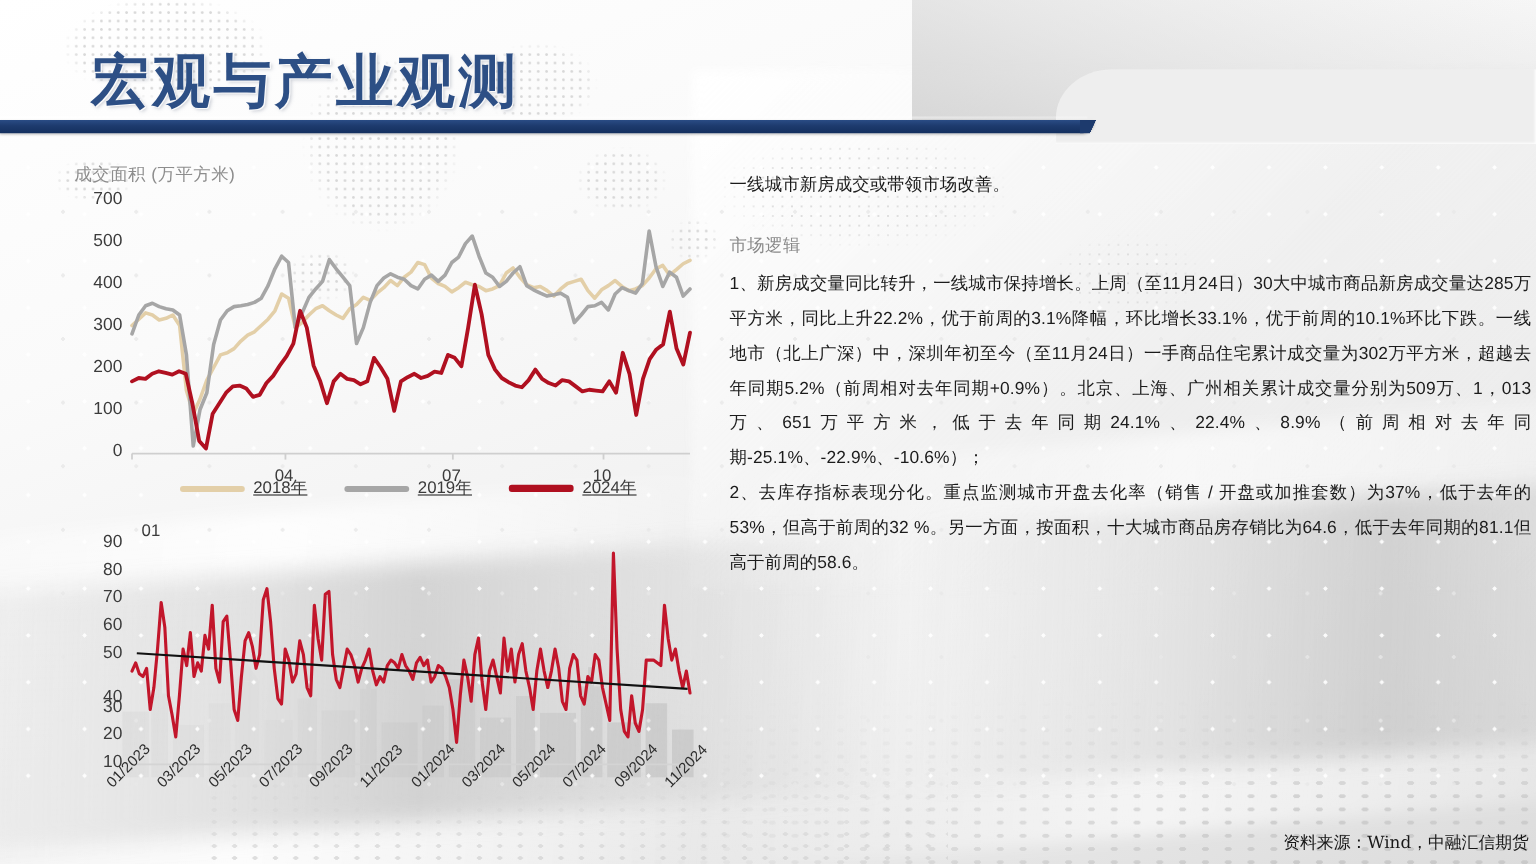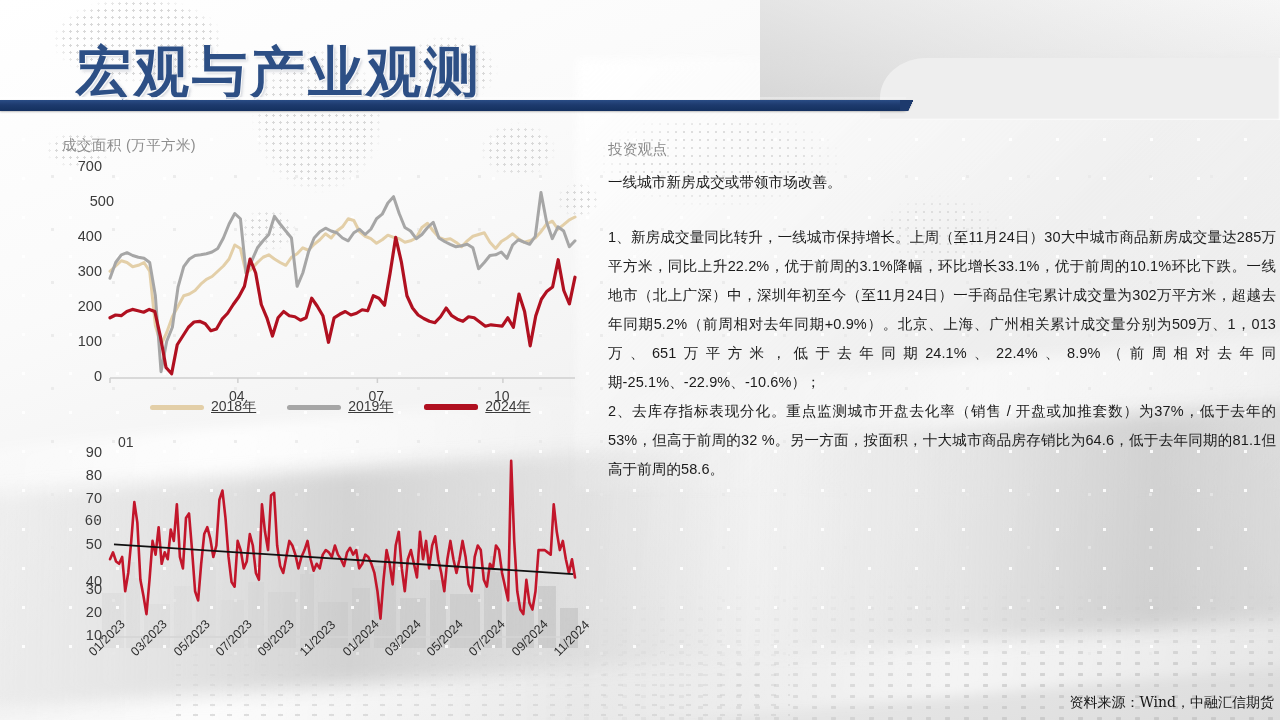--- a/index.html
+++ b/index.html
@@ -91,21 +91,21 @@
     opacity:.75;
   }
   
   .skyline{position:absolute;left:100px;bottom:72px;width:480px;height:110px;opacity:.30;}
 
   
   .header{position:absolute;left:0;top:0;width:1280px;height:118px;}
   .title{
     position:absolute;left:76px;top:36px;
     font-family:Liberation Mono, monospace;
-    font-size:55px;font-weight:700;letter-spacing:3px;
+    font-size:48px;font-weight:700;letter-spacing:3px;
     color:#2d4f85;
     text-shadow:1px 1px 0 rgba(255,255,255,.85),2px 2px 3px rgba(120,130,150,.35);
   }
   .navybar{
     position:absolute;left:0;top:100px;width:912px;height:11px;
     background:linear-gradient(to bottom,#2a4c85 0%,#1d3a6d 45%,#14305f 100%);
     border-bottom-right-radius:10px 11px;
     box-shadow:0 1px 2px rgba(0,0,0,.25);
   }
   .navybar:after{
@@ -227,21 +227,21 @@
         <path d="M48.00 111.25 L53.67 106.00 L59.34 100.75 L65.01 102.50 L70.68 106.70 L76.35 105.30 L82.02 102.50 L87.70 111.25 L93.37 165.50 L99.04 184.75 L104.71 172.50 L110.38 156.75 L116.05 146.25 L121.72 135.75 L127.39 134.00 L133.06 130.50 L138.73 124.20 L144.40 119.30 L150.07 116.50 L155.74 111.25 L161.41 106.00 L167.09 99.00 L172.76 85.00 L178.43 88.50 L184.10 113.00 L189.77 108.80 L195.44 102.50 L201.11 97.25 L206.78 94.80 L212.45 99.00 L218.12 102.50 L223.79 105.30 L229.46 97.25 L235.13 93.75 L240.80 87.80 L246.48 90.25 L252.15 84.30 L257.82 79.75 L263.49 73.80 L269.16 78.00 L274.83 71.00 L280.50 66.80 L286.17 58.75 L291.84 60.50 L297.51 71.70 L303.18 76.25 L308.85 78.70 L314.52 83.25 L320.20 79.75 L325.87 75.20 L331.54 77.30 L337.21 78.70 L342.88 82.20 L348.55 80.80 L354.22 78.00 L359.89 67.50 L365.56 63.30 L371.23 71.00 L376.90 77.30 L382.57 79.75 L388.24 78.70 L393.91 82.20 L399.59 86.75 L405.26 80.80 L410.93 76.25 L416.60 74.50 L422.27 72.75 L427.94 82.20 L433.61 88.50 L439.28 81.50 L444.95 78.00 L450.62 73.80 L456.29 78.70 L461.96 82.20 L467.63 80.80 L473.30 78.00 L478.98 71.70 L484.65 64.00 L490.32 61.20 L495.99 69.25 L501.66 64.70 L507.33 59.80 L513.00 57.00" fill="none" stroke="#e3cfa8" stroke-width="3" stroke-linejoin="round" stroke-linecap="round"></path>
         <path d="M48.00 118.25 L53.67 102.50 L59.34 94.80 L65.01 92.70 L70.68 95.50 L76.35 97.25 L82.02 98.30 L87.70 102.50 L93.37 135.75 L99.04 211.70 L104.71 181.25 L110.38 167.25 L116.05 127.00 L121.72 106.70 L127.39 99.00 L133.06 95.50 L138.73 94.80 L144.40 93.75 L150.07 92.00 L155.74 88.50 L161.41 78.00 L167.09 64.00 L172.76 53.50 L178.43 58.75 L184.10 113.00 L189.77 100.75 L195.44 87.80 L201.11 80.80 L206.78 74.50 L212.45 56.30 L218.12 64.00 L223.79 71.00 L229.46 78.00 L235.13 126.30 L240.80 113.00 L246.48 92.00 L252.15 78.00 L257.82 71.70 L263.49 68.20 L269.16 71.00 L274.83 72.75 L280.50 78.00 L286.17 80.80 L291.84 72.75 L297.51 69.25 L303.18 74.50 L308.85 69.25 L314.52 58.75 L320.20 54.20 L325.87 43.00 L331.54 36.70 L337.21 53.50 L342.88 67.50 L348.55 71.00 L354.22 78.70 L359.89 74.50 L365.56 67.50 L371.23 62.25 L376.90 78.00 L382.57 81.50 L388.24 84.30 L393.91 86.75 L399.59 85.70 L405.26 84.30 L410.93 87.80 L416.60 108.80 L422.27 102.50 L427.94 95.50 L433.61 94.80 L439.28 92.00 L444.95 98.30 L450.62 85.00 L456.29 79.75 L461.96 82.20 L467.63 84.30 L473.30 76.25 L478.98 32.50 L484.65 62.25 L490.32 78.70 L495.99 66.80 L501.66 71.00 L507.33 86.75 L513.00 80.80" fill="none" stroke="#a6a6a6" stroke-width="3" stroke-linejoin="round" stroke-linecap="round"></path>
         <path d="M48.00 157.80 L53.60 155.00 L59.20 155.70 L64.81 151.50 L70.41 149.40 L76.01 150.80 L81.61 152.20 L87.22 149.40 L92.82 151.50 L98.42 176.70 L104.02 207.50 L109.63 213.80 L115.23 184.75 L120.83 176.00 L126.43 167.25 L132.04 162.00 L137.64 161.30 L143.24 163.75 L148.84 170.75 L154.45 169.00 L160.05 159.20 L165.65 153.25 L171.25 144.50 L176.86 136.80 L182.46 126.30 L188.06 99.00 L193.66 113.00 L199.27 144.50 L204.87 157.80 L210.47 176.00 L216.07 157.80 L221.67 151.50 L227.28 155.70 L232.88 156.75 L238.48 160.25 L244.08 157.80 L249.69 138.20 L255.29 146.25 L260.89 155.70 L266.49 182.30 L272.10 157.80 L277.70 154.30 L283.30 151.50 L288.90 155.00 L294.51 153.25 L300.11 149.75 L305.71 150.80 L311.31 135.75 L316.92 138.20 L322.52 145.20 L328.12 113.00 L333.72 77.30 L339.33 101.80 L344.93 135.75 L350.53 148.00 L356.13 155.00 L361.73 158.50 L367.34 161.30 L372.94 162.70 L378.54 156.75 L384.14 148.00 L389.75 155.70 L395.35 159.20 L400.95 161.30 L406.55 156.75 L412.16 157.80 L417.76 162.00 L423.36 166.20 L428.96 164.80 L434.57 165.50 L440.17 166.20 L445.77 157.80 L451.37 167.25 L456.98 134.00 L462.58 151.50 L468.18 185.80 L473.78 155.70 L479.39 139.25 L484.99 131.20 L490.59 127.00 L496.19 99.70 L501.80 130.50 L507.40 143.80 L513.00 117.20" fill="none" stroke="#b01020" stroke-width="3.2" stroke-linejoin="round" stroke-linecap="round"></path>
       </svg>
     <div id="chart1-yaxis">
         <div class="axis-label" style="left: 0px; width: 40px; top: 232px;">0</div>
         <div class="axis-label" style="left: 0px; width: 40px; top: 197px;">100</div>
         <div class="axis-label" style="left: 0px; width: 40px; top: 162px;">200</div>
         <div class="axis-label" style="left: 0px; width: 40px; top: 127px;">300</div>
         <div class="axis-label" style="left: 0px; width: 40px; top: 92px;">400</div>
-        <div class="axis-label" style="left: 12px; width: 40px; top: 57px;">500</div>
+        <div class="axis-label" style="left: 0px; width: 40px; top: 57px;">500</div>
         <div class="axis-label" style="left: 0px; width: 40px; top: 22px;">700</div>
       </div>
     <div id="chart1-xaxis">
         <div class="xtick" style="left: 56px; top: 252px; margin-top: 46px;">01</div>
         <div class="xtick" style="left: 166.875px; top: 252px;">04</div>
         <div class="xtick" style="left: 306.375px; top: 252px;">07</div>
         <div class="xtick" style="left: 431.925px; top: 252px;">10</div>
       </div>
     <div class="legend" id="chart1-legend" style="left:88px;top:262px;">
         <div class="legend-item">
@@ -276,21 +276,21 @@
         <line x1="513" y1="189" x2="513" y2="194" stroke="#d4d4d4" stroke-width="1.2"></line>
         <path d="M48.00 111.23 L51.04 104.36 L54.08 113.51 L57.12 115.80 L60.16 108.94 L63.20 143.25 L66.24 124.95 L69.27 92.92 L72.31 54.04 L75.35 74.63 L78.39 131.81 L81.43 147.82 L84.47 166.13 L87.51 131.81 L90.55 92.92 L93.59 106.65 L96.63 79.20 L99.67 115.80 L102.71 104.36 L105.75 111.23 L108.78 81.49 L111.82 92.92 L114.86 56.33 L117.90 108.94 L120.94 120.38 L123.98 70.05 L127.02 65.47 L130.06 102.08 L133.10 143.25 L136.14 152.40 L139.18 115.80 L142.22 86.06 L145.25 79.20 L148.29 90.64 L151.33 108.94 L154.37 97.50 L157.41 51.75 L160.45 42.60 L163.49 70.05 L166.53 108.94 L169.57 134.10 L172.61 138.68 L175.65 92.92 L178.69 102.08 L181.73 120.38 L184.76 113.51 L187.80 86.06 L190.84 97.50 L193.88 124.95 L196.92 131.81 L199.96 56.33 L203.00 83.78 L206.04 102.08 L209.08 47.17 L212.12 44.89 L215.16 97.50 L218.20 118.09 L221.24 124.95 L224.27 108.94 L227.31 92.92 L230.35 97.50 L233.39 106.65 L236.43 120.38 L239.47 108.94 L242.51 102.08 L245.55 92.92 L248.59 111.23 L251.63 122.66 L254.67 115.80 L257.71 120.38 L260.75 106.65 L263.78 102.08 L266.82 104.36 L269.86 108.94 L272.90 97.50 L275.94 106.65 L278.98 111.23 L282.02 118.09 L285.06 104.36 L288.10 99.79 L291.14 106.65 L294.18 102.08 L297.22 120.38 L300.25 115.80 L303.29 106.65 L306.33 108.94 L309.37 115.80 L312.41 124.95 L315.45 143.25 L318.49 170.70 L321.53 131.81 L324.57 102.08 L327.61 115.80 L330.65 136.39 L333.69 97.50 L336.73 83.78 L339.76 120.38 L342.80 143.25 L345.84 111.23 L348.88 102.08 L351.92 115.80 L354.96 129.53 L358.00 83.78 L361.04 111.23 L364.08 92.92 L367.12 120.38 L370.16 97.50 L373.20 88.35 L376.24 111.23 L379.27 124.95 L382.31 143.25 L385.35 111.23 L388.39 92.92 L391.43 111.23 L394.47 124.95 L397.51 111.23 L400.55 92.92 L403.59 108.94 L406.63 136.39 L409.67 143.25 L412.71 108.94 L415.75 97.50 L418.78 102.08 L421.82 131.81 L424.86 138.68 L427.90 115.80 L430.94 120.38 L433.98 97.50 L437.02 102.08 L440.06 124.95 L443.10 138.68 L446.14 152.40 L449.18 12.86 L452.22 92.92 L455.25 143.25 L458.29 161.55 L461.33 166.13 L464.37 131.81 L467.41 154.69 L470.45 161.55 L473.49 143.25 L476.53 102.08 L479.57 102.08 L482.61 102.08 L485.65 104.36 L488.69 106.65 L491.73 56.33 L494.76 83.78 L497.80 102.08 L500.84 92.92 L503.88 111.23 L506.92 124.95 L509.96 111.23 L513.00 129.53" fill="none" stroke="#c2162b" stroke-width="2.6" stroke-linejoin="round" stroke-linecap="round"></path>
         <line x1="52" y1="96.35625" x2="511" y2="126.09375" stroke="#111111" stroke-width="1.8"></line>
       </svg>
     <div id="chart2-yaxis">
         <div class="axis-label" style="left: 0px; width: 40px; top: 205px;">10</div>
         <div class="axis-label" style="left: 0px; width: 40px; top: 182.125px;">20</div>
         <div class="axis-label" style="left: 0px; width: 40px; top: 159.25px;">30</div>
         <div class="axis-label" style="left: 0px; width: 40px; top: 151px;">40</div>
         <div class="axis-label" style="left: 0px; width: 40px; top: 113.5px;">50</div>
-        <div class="axis-label" style="left: 0px; width: 40px; top: 90.625px; font-family: Liberation Mono, monospace;">60</div>
+        <div class="axis-label" style="left: 0px; width: 40px; top: 90.625px;">60</div>
         <div class="axis-label" style="left: 0px; width: 40px; top: 67.75px;">70</div>
         <div class="axis-label" style="left: 0px; width: 40px; top: 44.875px;">80</div>
         <div class="axis-label" style="left: 0px; width: 40px; top: 22px;">90</div>
       </div>
     <div id="chart2-xaxis">
         <div class="xtick-rot" style="left: 24px; top: 227px;">01/2023</div>
         <div class="xtick-rot" style="left: 66.2727px; top: 227px;">03/2023</div>
         <div class="xtick-rot" style="left: 108.545px; top: 227px;">05/2023</div>
         <div class="xtick-rot" style="left: 150.818px; top: 227px;">07/2023</div>
         <div class="xtick-rot" style="left: 193.091px; top: 227px;">09/2023</div>
@@ -299,25 +299,25 @@
         <div class="xtick-rot" style="left: 319.909px; top: 227px;">03/2024</div>
         <div class="xtick-rot" style="left: 362.182px; top: 227px;">05/2024</div>
         <div class="xtick-rot" style="left: 404.455px; top: 227px;">07/2024</div>
         <div class="xtick-rot" style="left: 446.727px; top: 227px;">09/2024</div>
         <div class="xtick-rot" style="left: 489px; top: 227px;">11/2024</div>
       </div>
   </div>
 
   <div class="panel">
     <div>
-      <div class="sec-head">投资观点</div>
       <p class="sec-body">一线城市新房成交或带领市场改善。</p>
     </div>
     <div class="gap-lg"></div>
     <div>
+      <div class="sec-head">市场逻辑</div>
       <p class="sec-body" style="white-space:pre-line;">1、新房成交量同比转升，一线城市保持增长。上周（至11月24日）30大中城市商品新房成交量达285万平方米，同比上升22.2%，优于前周的3.1%降幅，环比增长33.1%，优于前周的10.1%环比下跌。一线地市（北上广深）中，深圳年初至今（至11月24日）一手商品住宅累计成交量为302万平方米，超越去年同期5.2%（前周相对去年同期+0.9%）。北京、上海、广州相关累计成交量分别为509万、1，013万、651万平方米，低于去年同期24.1%、22.4%、8.9%（前周相对去年同期-25.1%、-22.9%、-10.6%）；
 2、去库存指标表现分化。重点监测城市开盘去化率（销售 / 开盘或加推套数）为37%，低于去年的53%，但高于前周的32 %。另一方面，按面积，十大城市商品房存销比为64.6，低于去年同期的81.1但高于前周的58.6。</p>
     </div>
     <div class="gap-lg"></div>
   </div>
 
   <div class="source">资料来源：Wind，中融汇信期货</div>
 
 </div>
 

